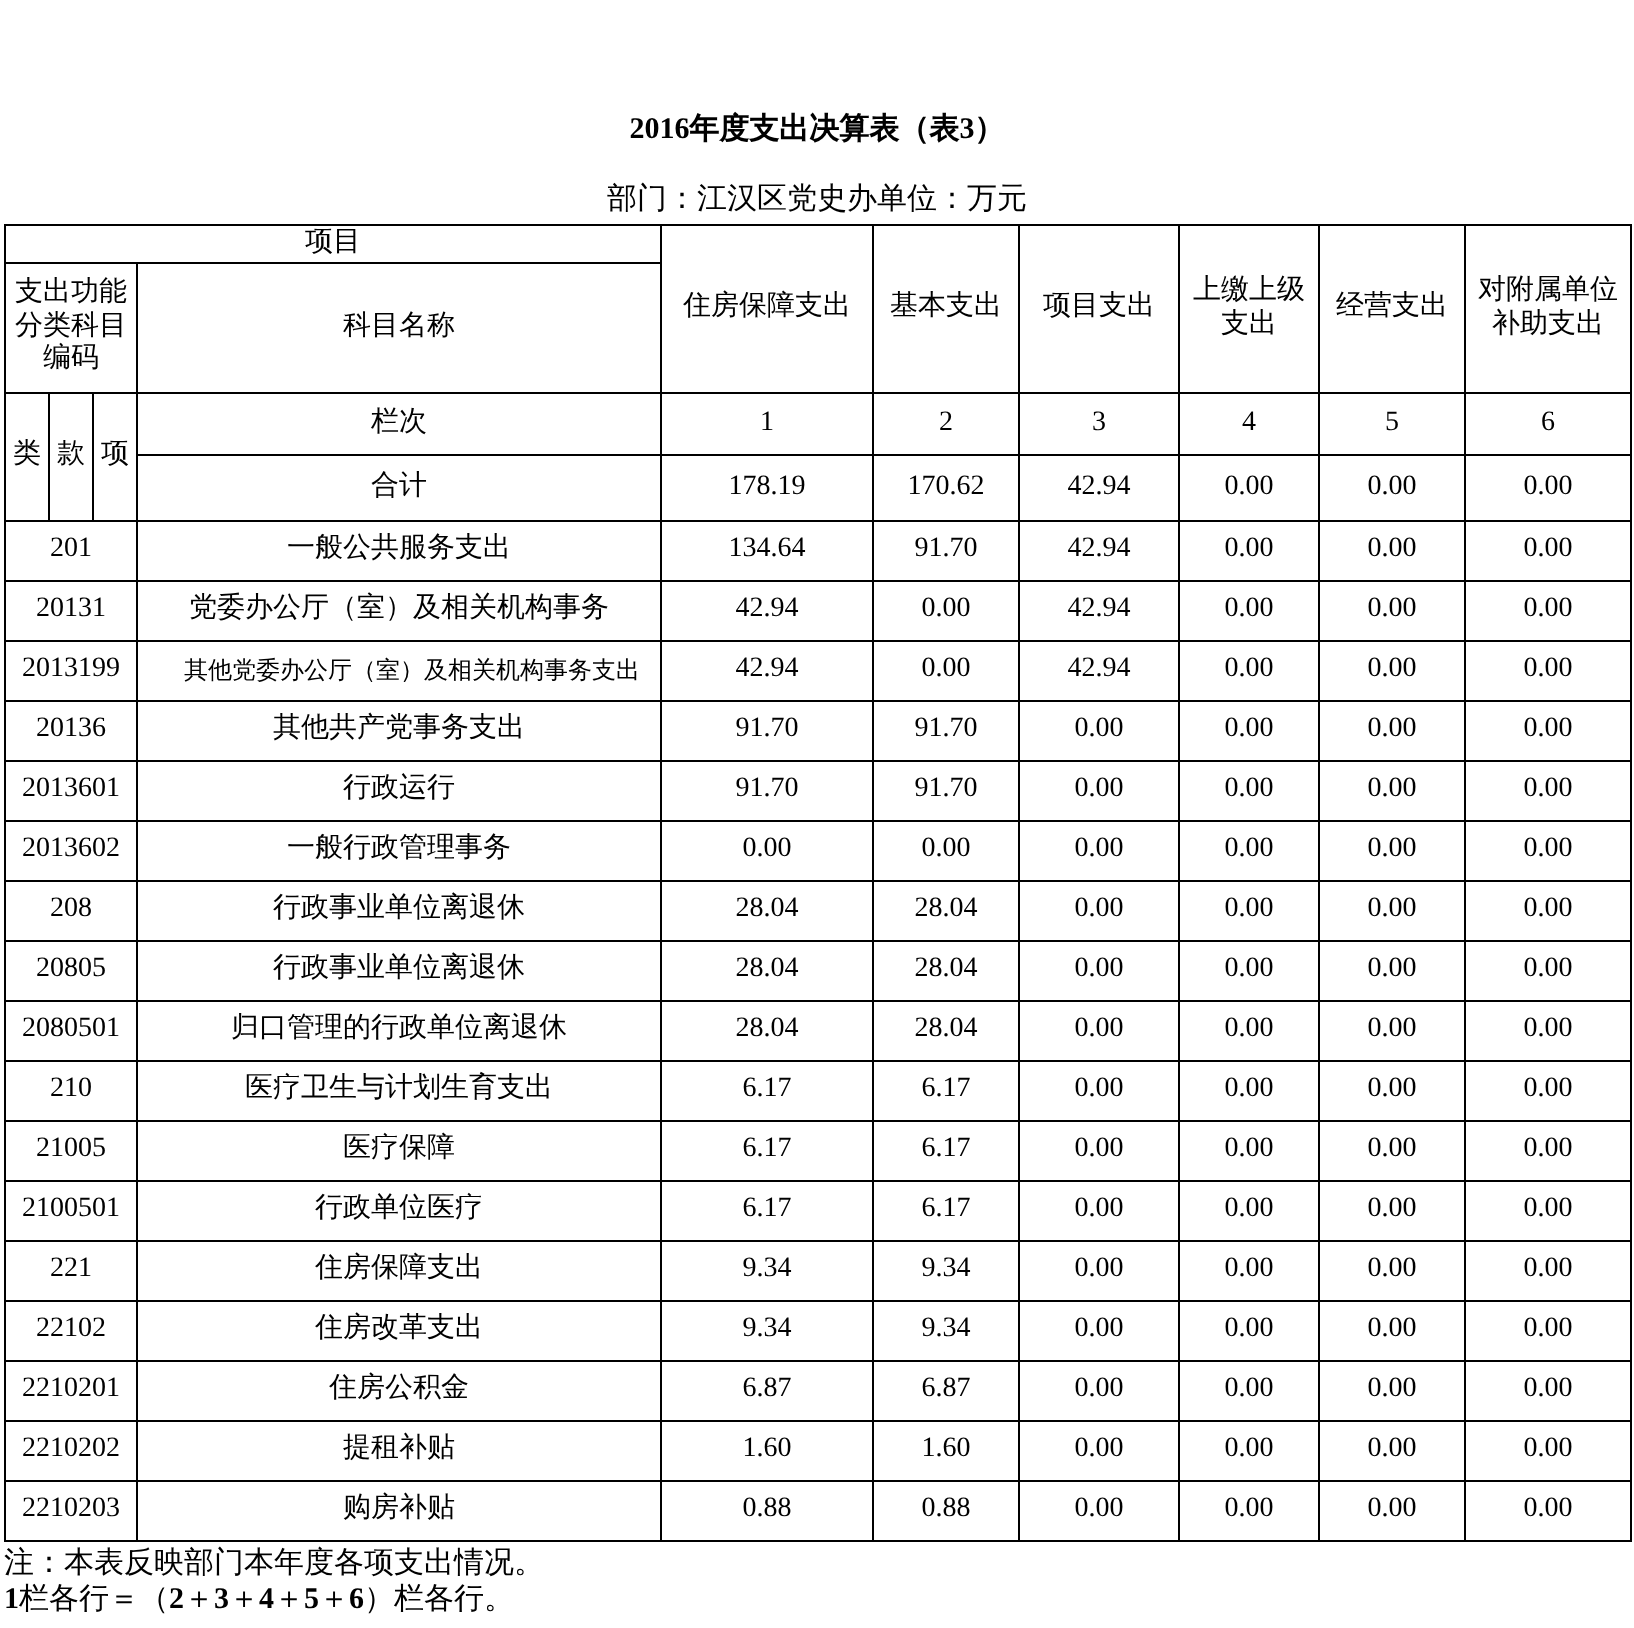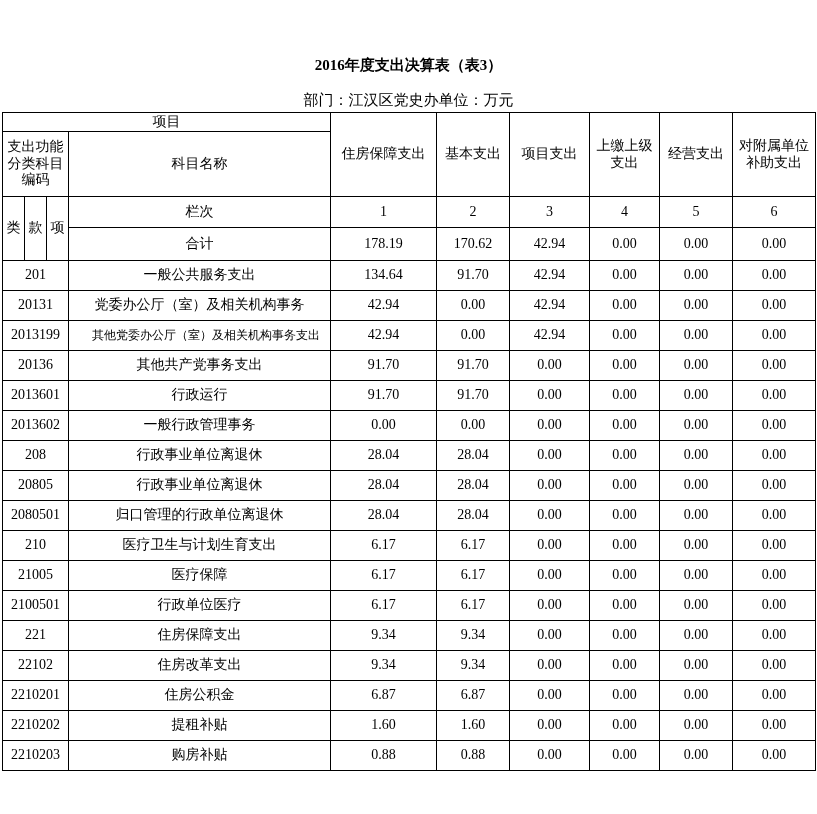--- a/index.html
+++ b/index.html
@@ -307,14 +307,18 @@
           <td class="num-cell">0.88</td>
           <td class="num-cell">0.88</td>
           <td class="num-cell">0.00</td>
           <td class="num-cell">0.00</td>
           <td class="num-cell">0.00</td>
           <td class="num-cell">0.00</td>
         </tr>
       </tbody>
   </table>
 
+  <div class="notes">
+    <div>注：本表反映部门本年度各项支出情况。</div>
+    <div><b>1</b><span>栏各行＝（</span><b>2</b><span>＋</span><b>3</b><span>＋</span><b>4</b><span>＋</span><b>5</b><span>＋</span><b>6</b><span>）栏各行。</span></div>
+  </div>
 
 </div>
 
 </body></html>

